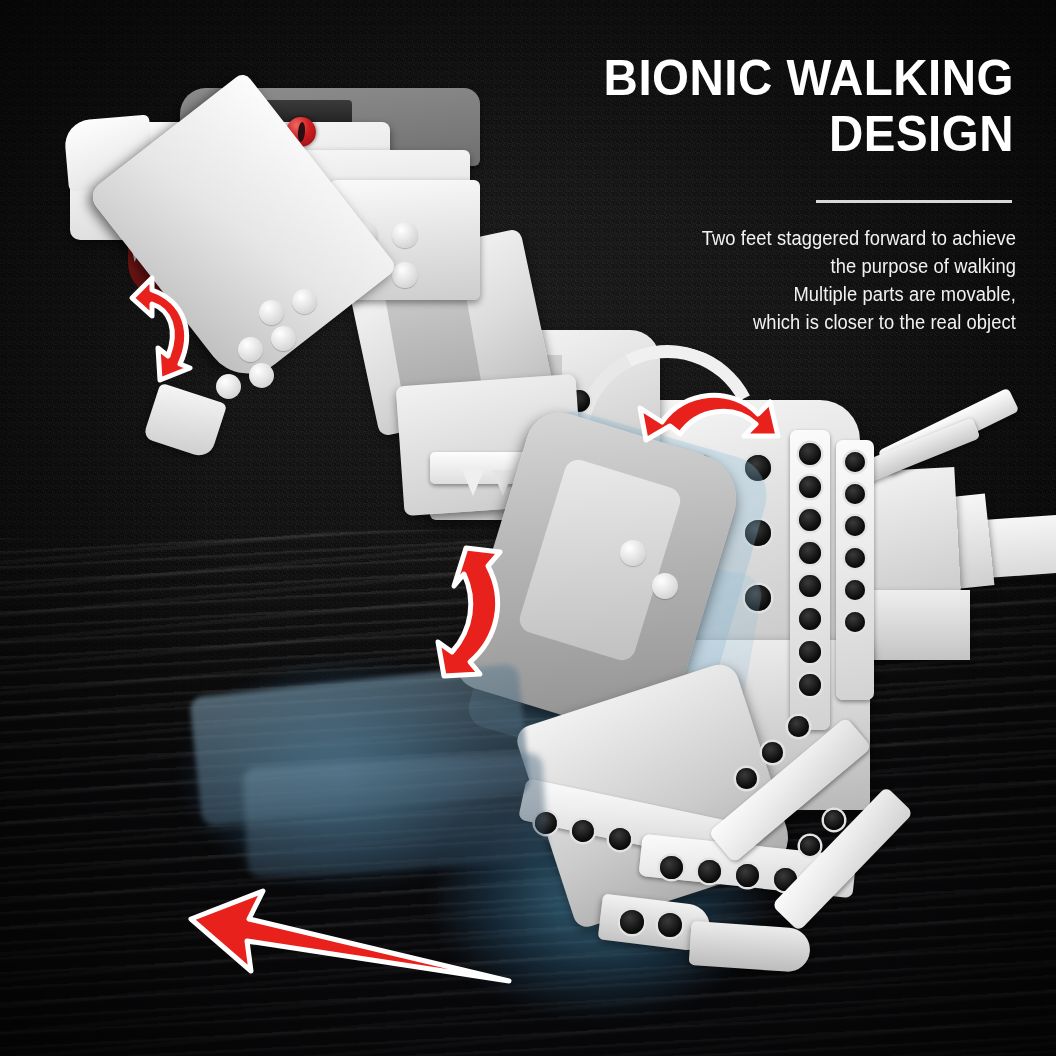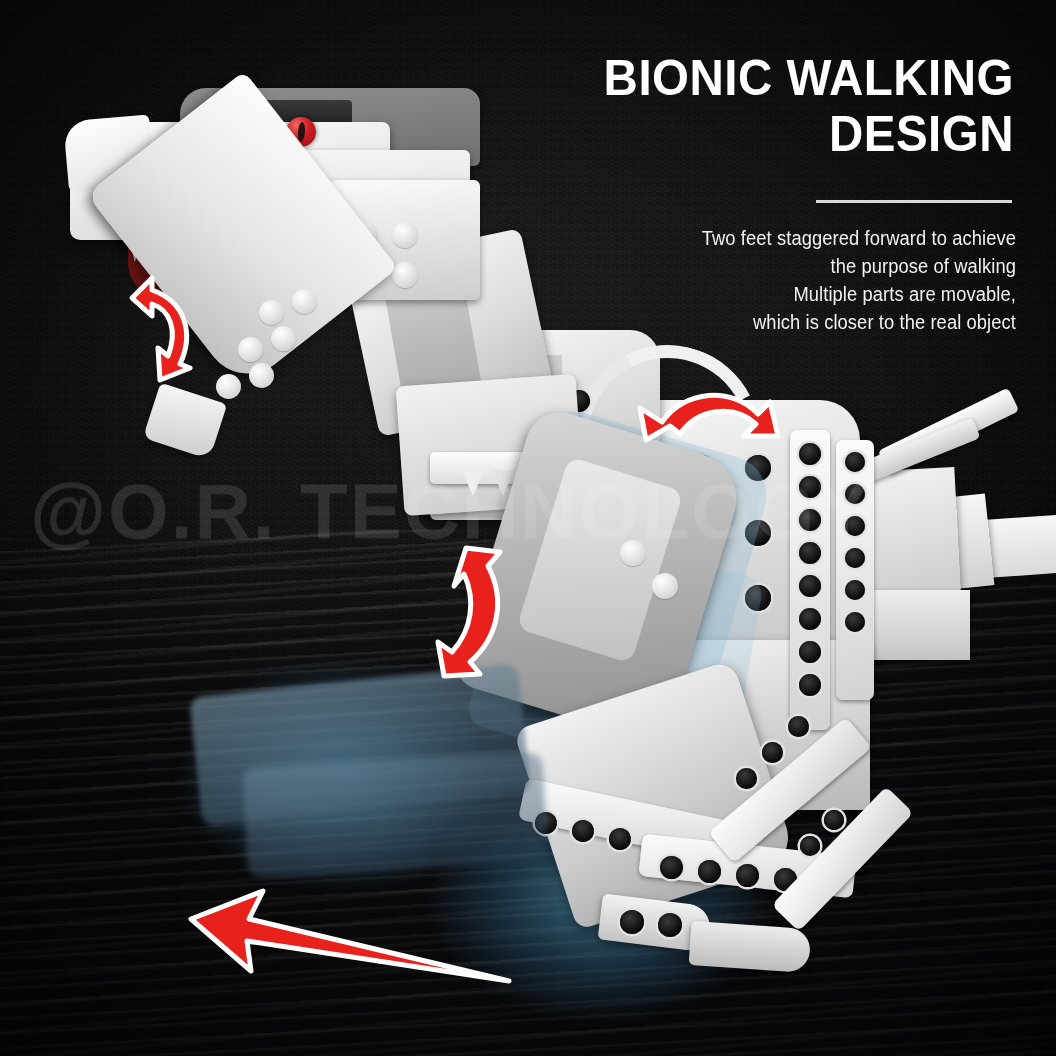--- a/index.html
+++ b/index.html
@@ -292,21 +292,20 @@
                C58 96 62 66 50 40 L40 52 Z" fill="#e8211c" stroke="#ffffff" stroke-width="5" stroke-linejoin="round"></path>
     </svg>
   </div>
 
   <div class="arrow" style="left:185px;top:885px;width:330px;height:110px;">
     <svg width="330" height="110" viewBox="0 0 330 110">
       <path d="M6 34 L78 6 L64 34 L324 96 L62 56 L66 86 Z" fill="#e8211c" stroke="#ffffff" stroke-width="5" stroke-linejoin="round"></path>
     </svg>
   </div>
 
-  <div class="watermark">@O.R. TECHNOLOGY</div>
 
   <div class="title">
     <span>BIONIC WALKING</span>
     <span class="l2">DESIGN</span>
   </div>
 
   <div class="divider"></div>
 
   <div class="subtext">
     <div>Two feet staggered forward to achieve</div>

